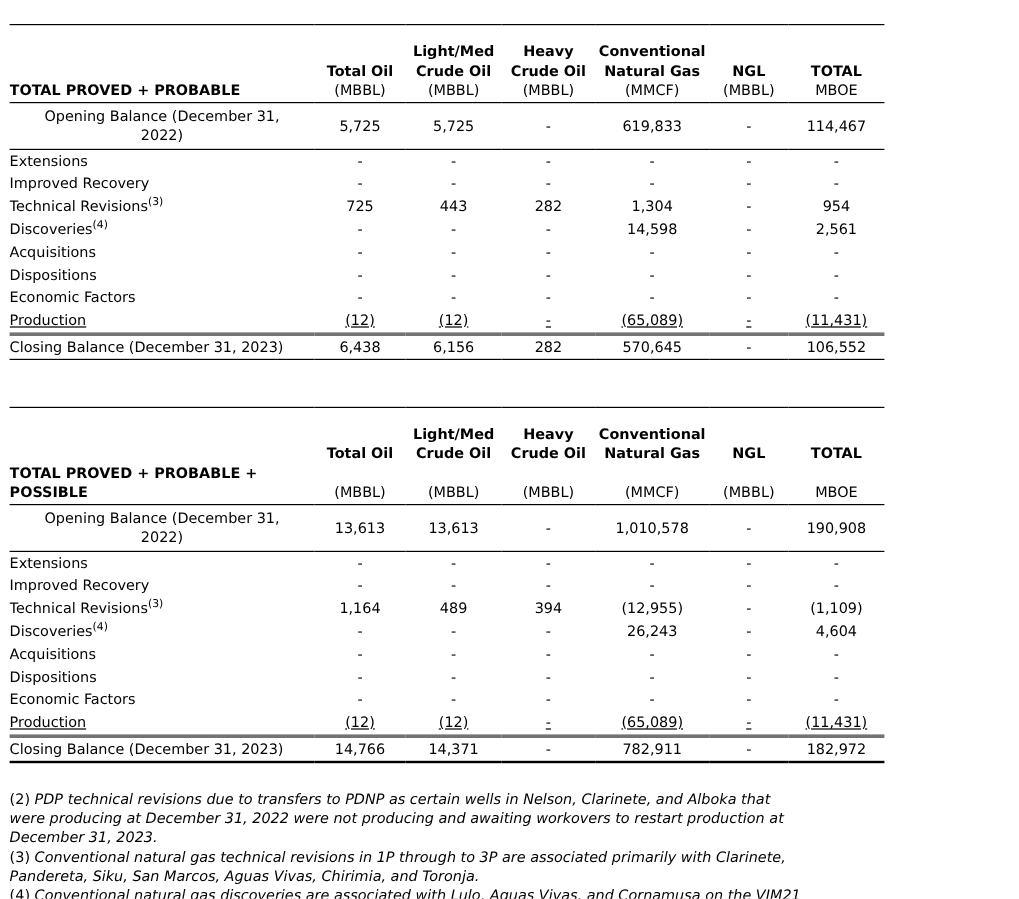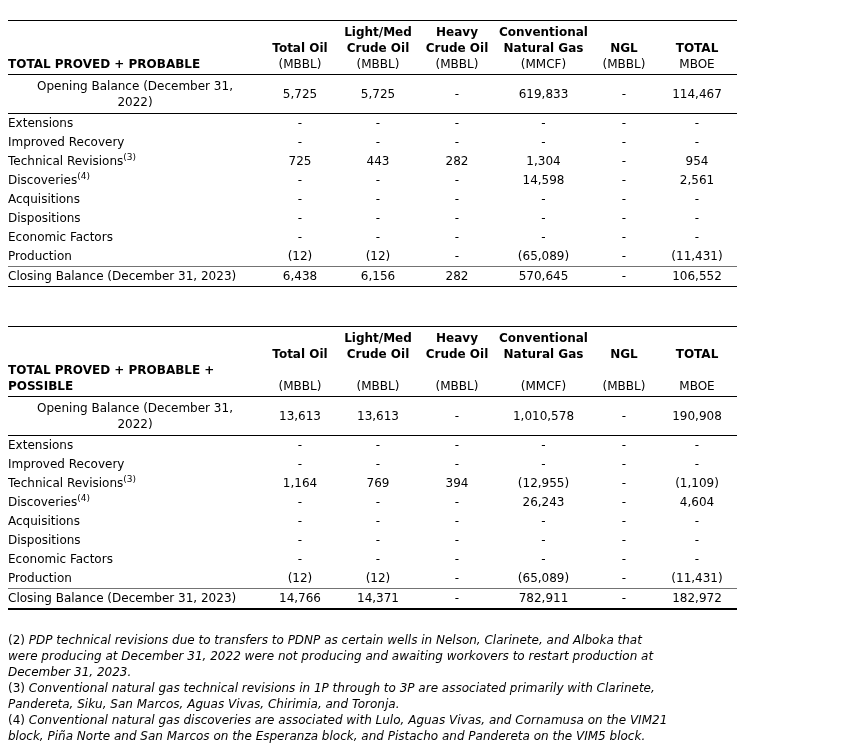--- a/index.html
+++ b/index.html
@@ -26,21 +26,21 @@
     border-top: 1px solid #000;
   }
   table.res th, table.res td {
     padding: 0;
     overflow: hidden;
   }
   table.res thead th {
     border-bottom: 1px solid #000;
     vertical-align: bottom;
     padding-bottom: 2px;
-    padding-top: 3px;
+    padding-top: 14px;
   }
   th.lbl {
     text-align: left;
     font-weight: bold;
     white-space: pre-line;
     line-height: 16px;
     margin-left: 32px;
   }
   .cname {
     font-weight: bold;
@@ -64,21 +64,21 @@
     text-align: center;
     line-height: 16px;
     padding: 3px 0;
   }
   td.val {
     text-align: center;
     line-height: 19px;
     vertical-align: middle;
   }
   tr.opening td    { border-bottom: 1px solid #000; }
-  tr.production td { border-bottom: 1px solid #737373; }
+  tr.production td { border-bottom: 3px solid #737373; text-decoration: underline; }
   tr.closing td    { border-bottom: 1px solid #000; }
   table.gapunit tr.closing td { border-bottom: 2px solid #000; }
   sup {
     font-size: 9px;
     line-height: 0;
   }
   .tablegap { height: 39px; }
   .footnotes {
     margin-top: 22px;
     width: 833px;
@@ -305,21 +305,21 @@
           <td class="val">-</td>
           <td class="val">-</td>
           <td class="val">-</td>
           <td class="val">-</td>
           <td class="val">-</td>
           <td class="val">-</td>
         </tr>
         <tr>
           <td class="rowlabel"><span>Technical Revisions</span><sup>(3)</sup></td>
           <td class="val">1,164</td>
-          <td class="val">769</td>
+          <td class="val">489</td>
           <td class="val">394</td>
           <td class="val">(12,955)</td>
           <td class="val">-</td>
           <td class="val">(1,109)</td>
         </tr>
         <tr>
           <td class="rowlabel"><span>Discoveries</span><sup>(4)</sup></td>
           <td class="val">-</td>
           <td class="val">-</td>
           <td class="val">-</td>

